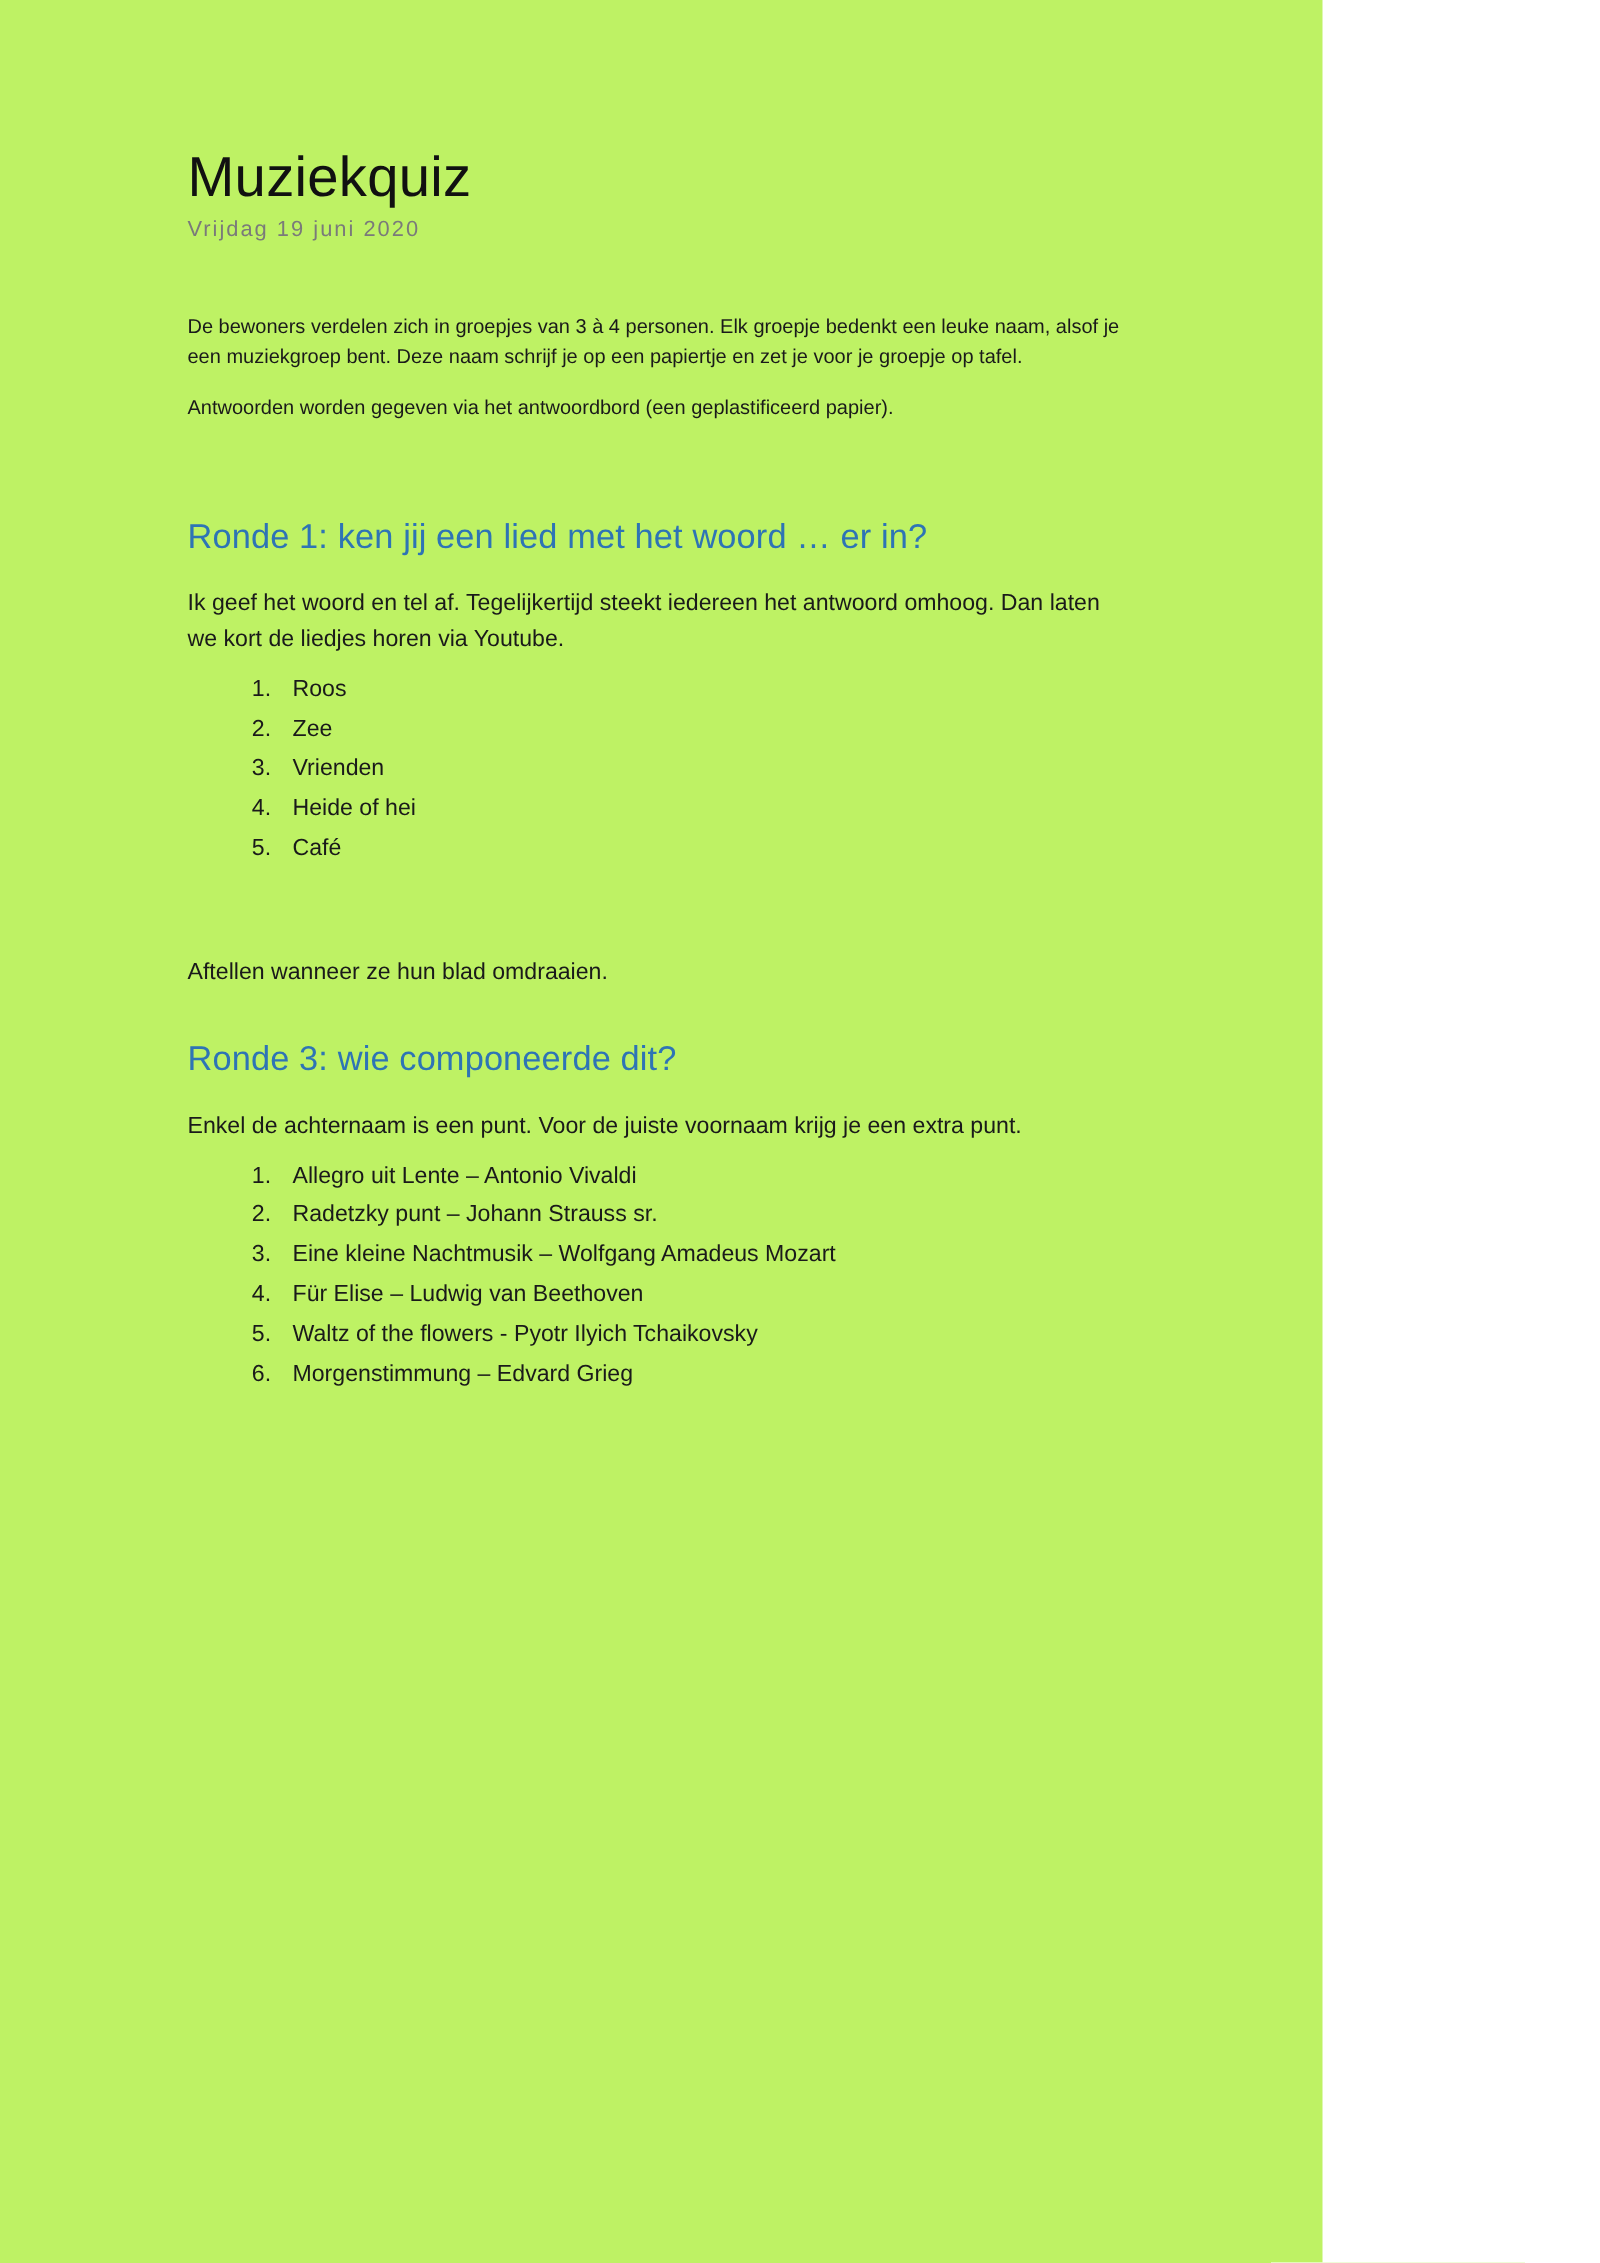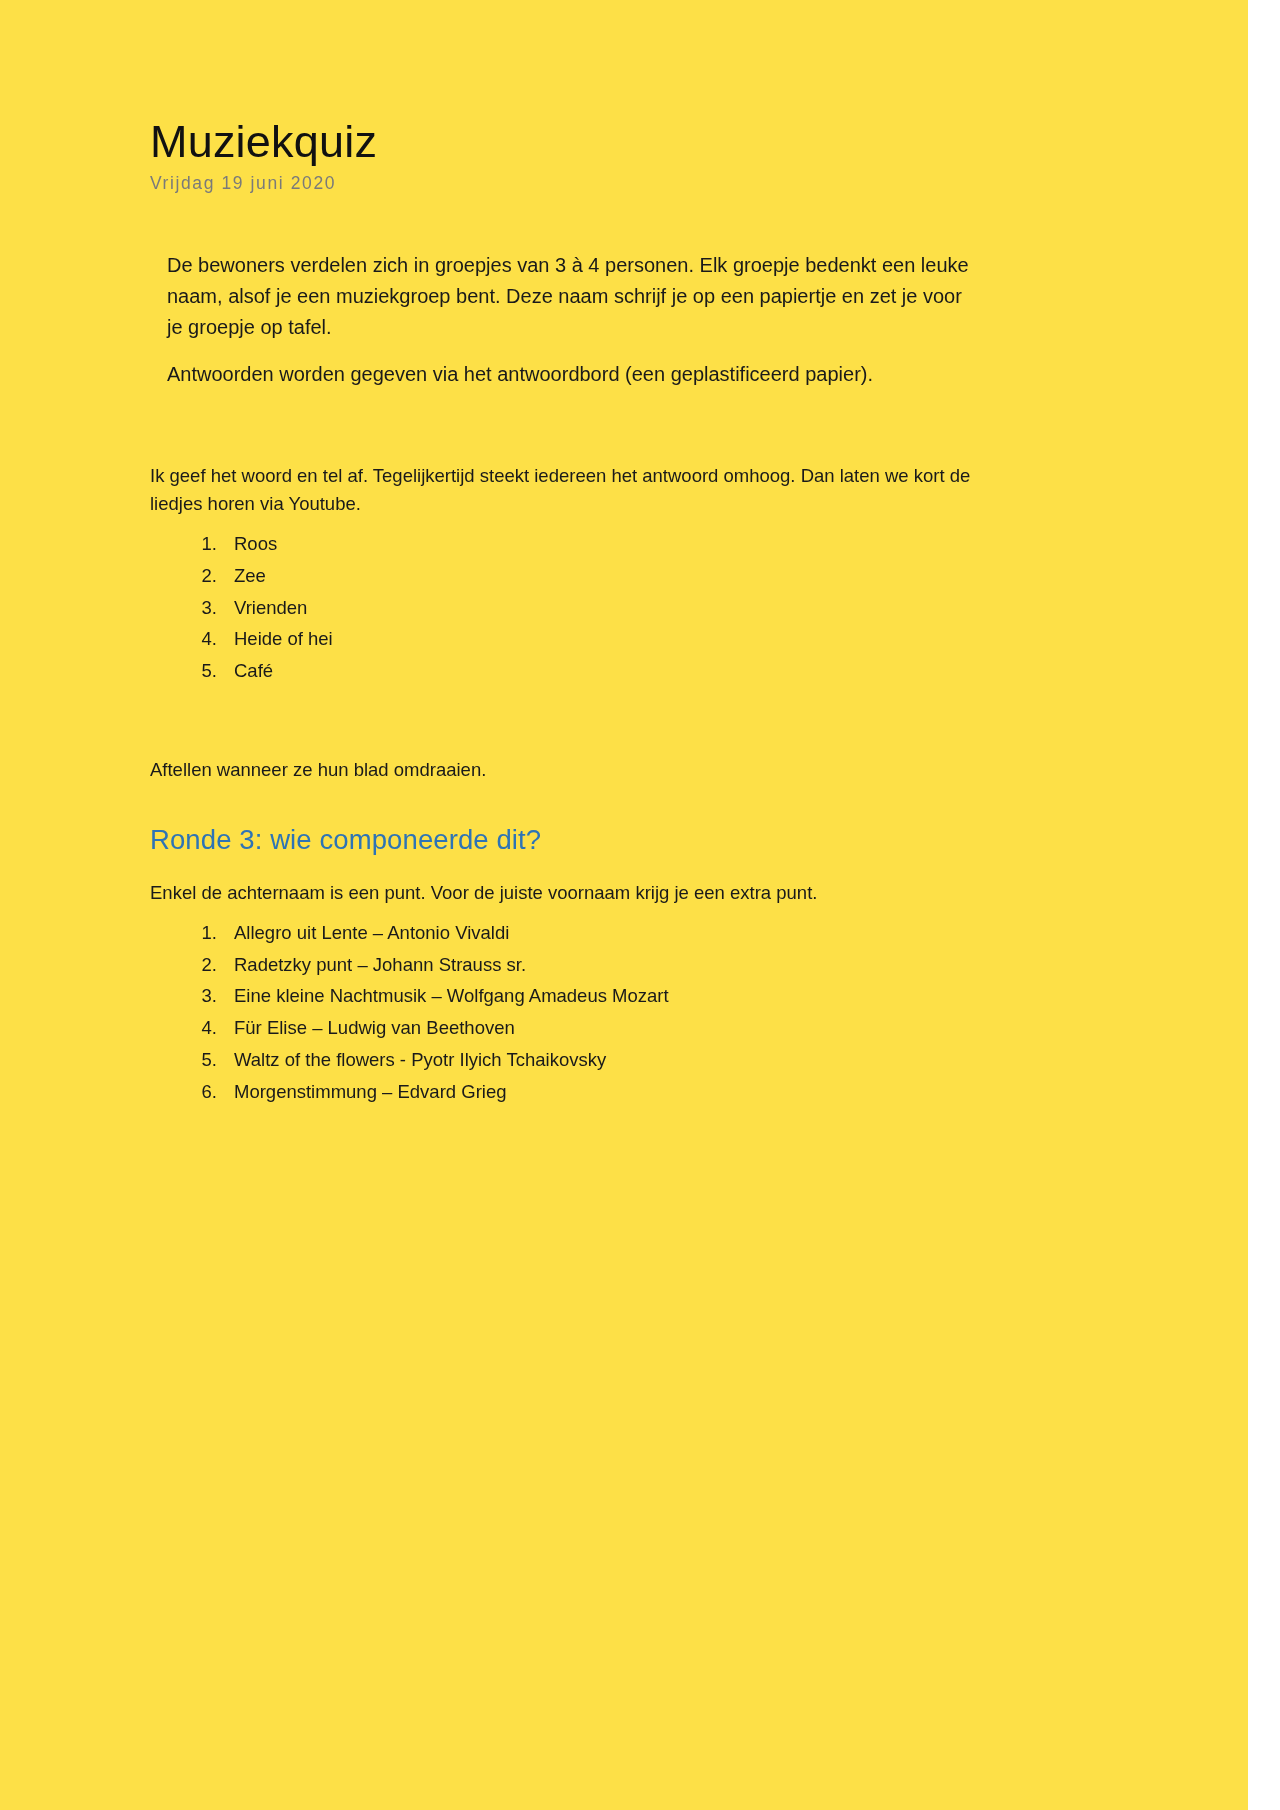--- a/index.html
+++ b/index.html
@@ -9,23 +9,23 @@
   }
   body {
     width: 1280px;
     height: 1810px;
     font-family: "Liberation Sans", sans-serif;
     color: #1a1a1a;
     -webkit-font-smoothing: antialiased;
   }
   .page {
     position: relative;
-    width: 1248px;
+    width: 1058px;
     height: 1810px;
-    background: #fde047;
+    background: #bef264;
     box-sizing: border-box;
     padding: 118px 150px 0 150px;
   }
   .doc-title {
     font-size: 45px;
     font-weight: 400;
     line-height: 1.08;
     color: #111111;
     letter-spacing: 0.2px;
     margin: 0 0 2px 0;
@@ -34,24 +34,24 @@
     font-size: 17.5px;
     font-weight: 400;
     color: #7a7a7a;
     letter-spacing: 1.6px;
     margin: 6px 0 0 0;
   }
   .intro-block {
     margin-top: 56px;
   }
   p.body-text {
-    font-size: 20px;
+    font-size: 16px;
     line-height: 1.55;
     color: #1a1a1a;
-    margin: 0 0 16px 17px;
+    margin: 0 0 16px 0;
     max-width: 815px;
   }
   p.body-text:last-child {
     margin-bottom: 0;
   }
   .round {
     margin-top: 46px;
   }
   .round-heading {
     font-size: 27.5px;
@@ -95,20 +95,21 @@
 
   <h1 class="doc-title">Muziekquiz</h1>
   <div class="doc-subtitle">Vrijdag 19 juni 2020</div>
 
   <div class="intro-block">
     <p class="body-text">De bewoners verdelen zich in groepjes van 3 à 4 personen. Elk groepje bedenkt een leuke naam, alsof je een muziekgroep bent. Deze naam schrijf je op een papiertje en zet je voor je groepje op tafel.</p>
     <p class="body-text">Antwoorden worden gegeven via het antwoordbord (een geplastificeerd papier).</p>
   </div>
 
   <section class="round spacer-r1">
+    <h2 class="round-heading">Ronde 1: ken jij een lied met het woord … er in?</h2>
     <p class="round-intro">Ik geef het woord en tel af. Tegelijkertijd steekt iedereen het antwoord omhoog. Dan laten we kort de liedjes horen via Youtube.</p>
     <ol class="quiz-list">
       <li>Roos</li>
       <li>Zee</li>
       <li>Vrienden</li>
       <li>Heide of hei</li>
       <li>Café</li>
     </ol>
   </section>
 

